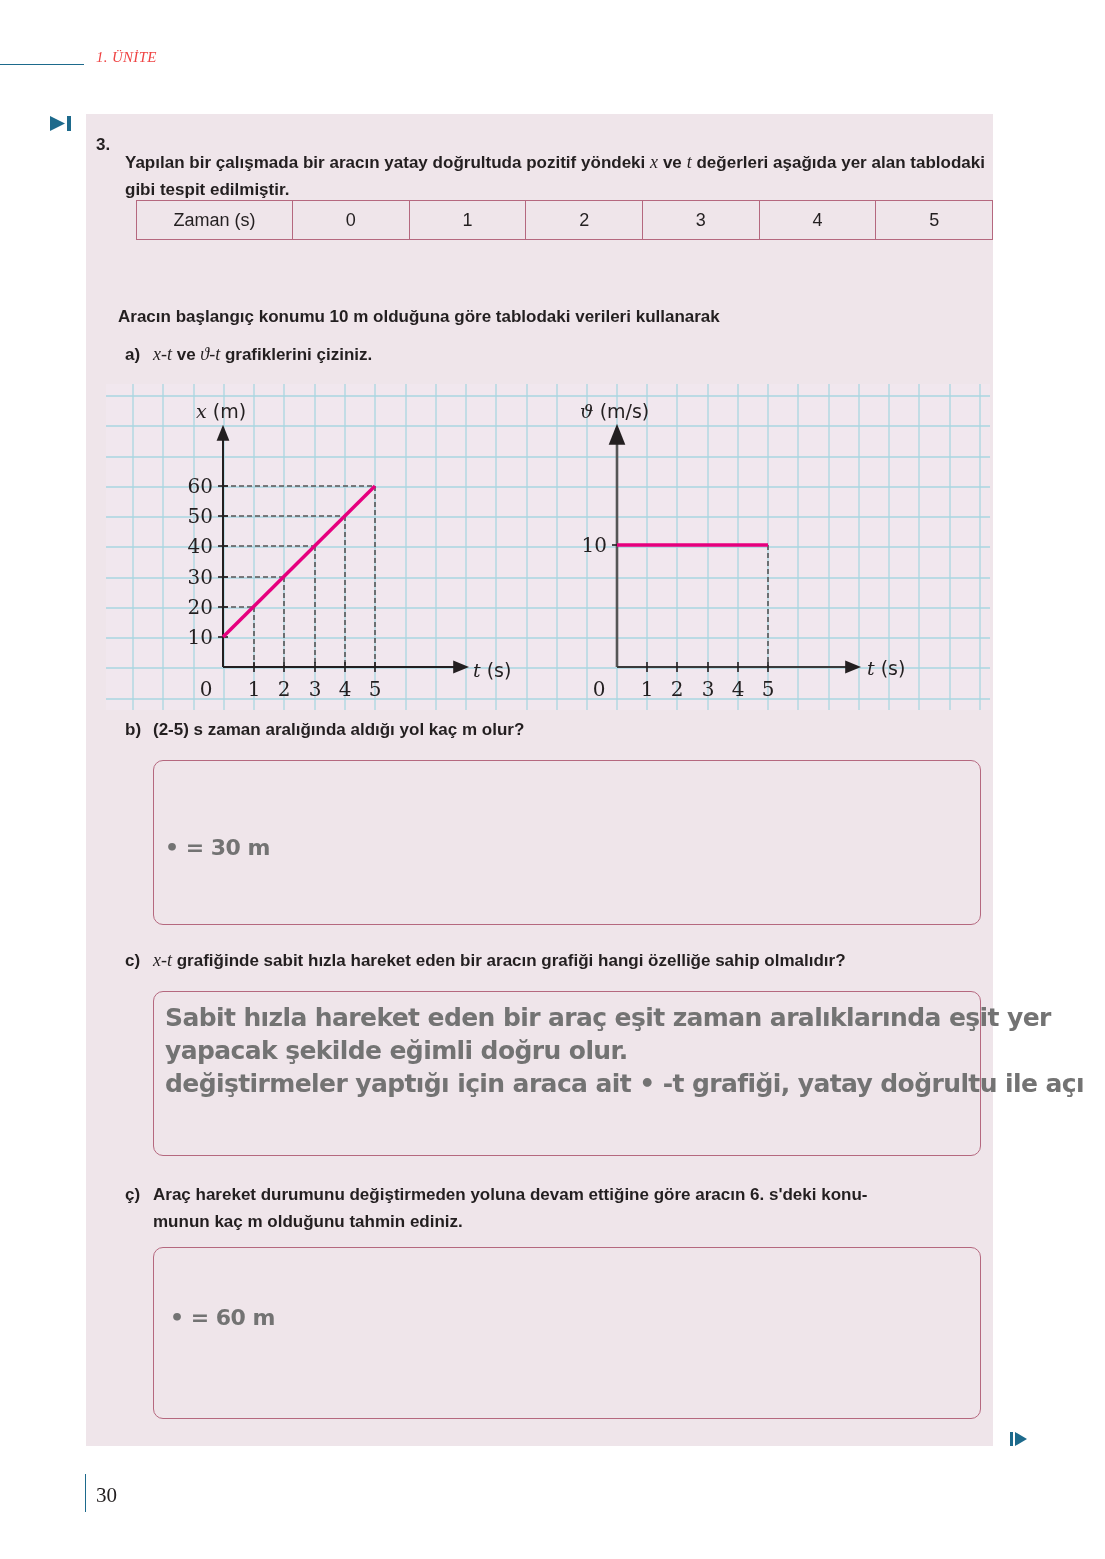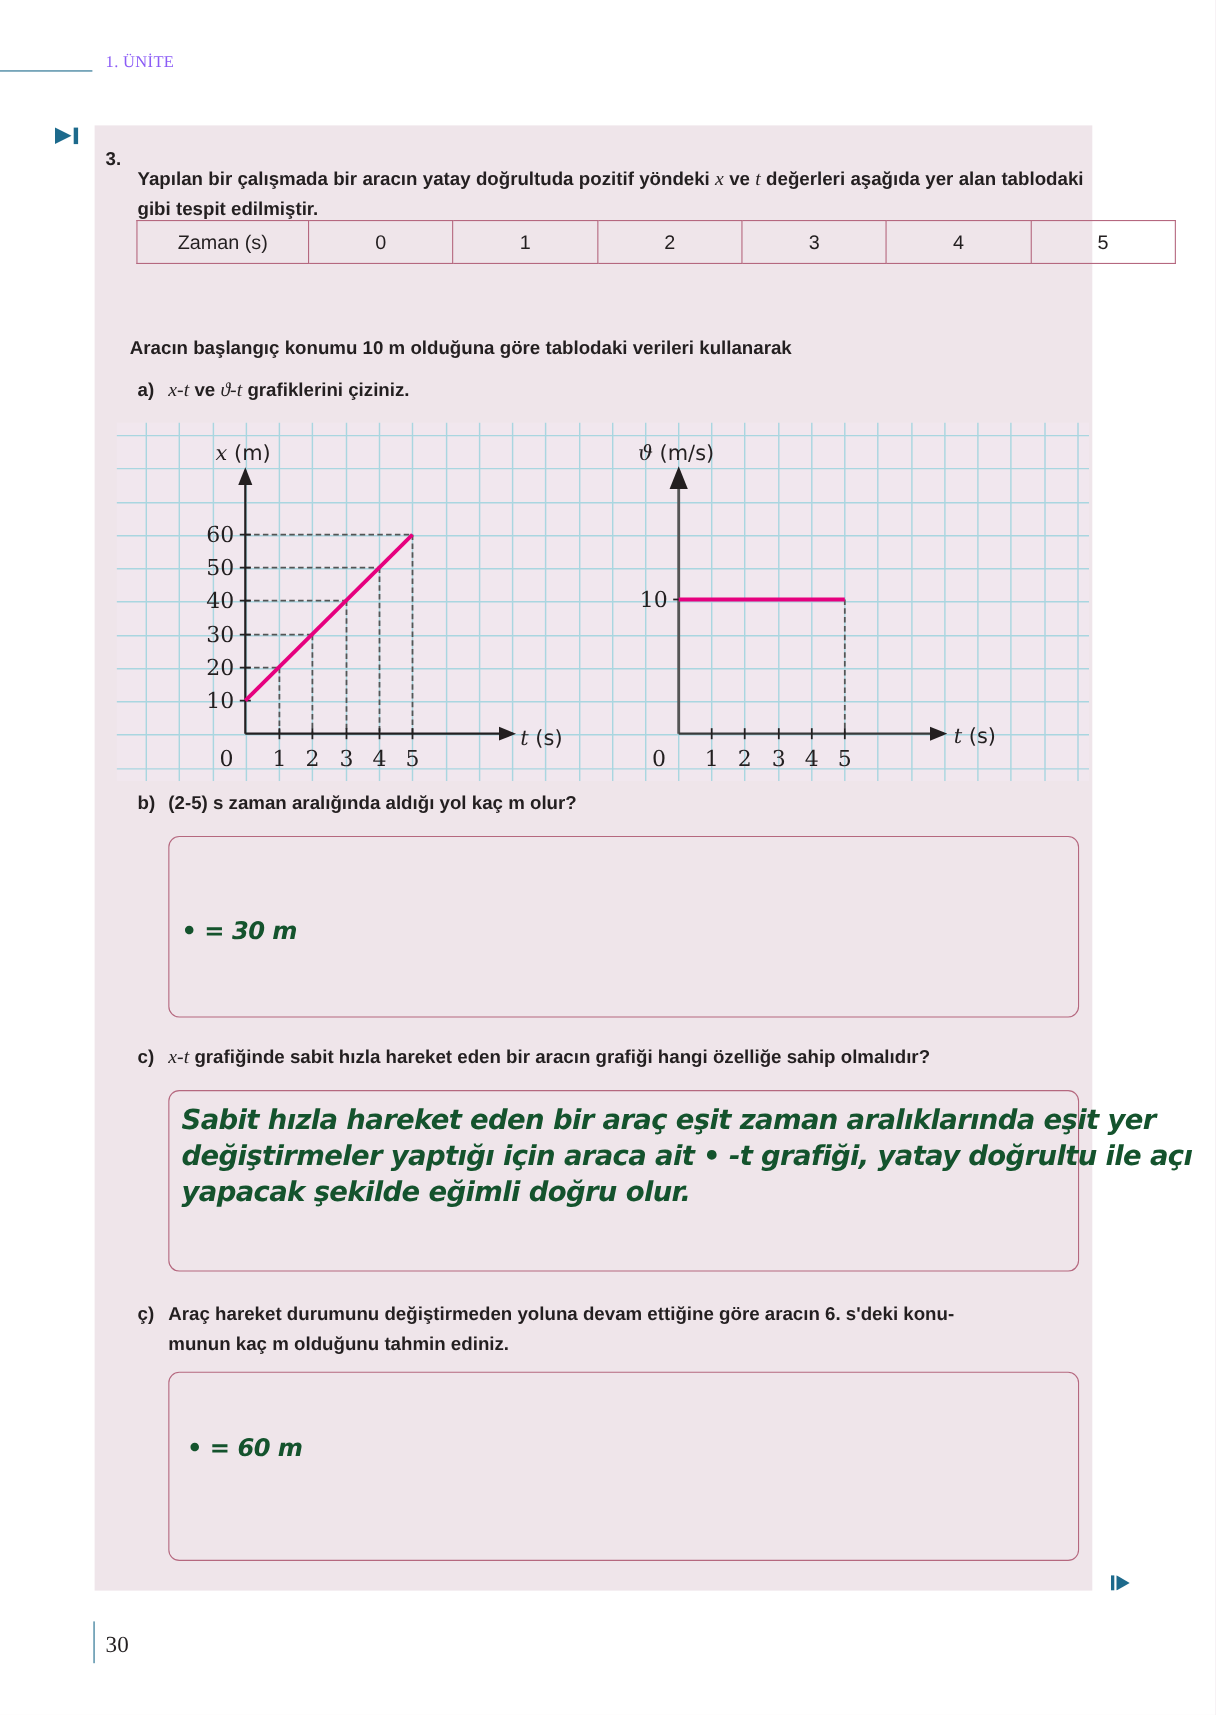--- a/index.html
+++ b/index.html
@@ -1,33 +1,33 @@
 <!DOCTYPE html>
 <html><head>
 <meta charset="utf-8">
 <style>
   html, body { margin:0; padding:0; }
   body { width:1105px; height:1559px; background:#ffffff; position:relative; overflow:hidden;
          font-family:"Liberation Sans", sans-serif; color:#231f20; }
   .unit-line { position:absolute; left:0; top:64px; width:84px; height:1px; background:#1d6a8c; }
-  .unit-label { position:absolute; left:96px; top:49px; font-family:"Liberation Serif", serif; font-size:15px; color:#8b5cf6; letter-spacing:0.3px; }
+  .unit-label { position:absolute; left:96px; top:49px; font-family:"Liberation Serif", serif; font-size:15px; color:#ef4444; letter-spacing:0.3px;font-style:italic; }
   .start-marker { position:absolute; left:50px; top:115px; width:22px; height:17px; }
   .panel { position:absolute; left:86px; top:114px; width:907px; height:1332px; background:#efe5ea; }
   .q-num { position:absolute; left:96px; top:135px; font-weight:bold; font-size:17px; }
   .q-text { position:absolute; left:125px; top:133px; width:860px; font-weight:bold; font-size:17px; line-height:27px; text-align:justify;margin-top:16px; }
   .q-text i, .sub i, .math { font-family:"Liberation Serif", serif; font-style:italic; font-weight:normal; font-size:18px; }
-  table.data { position:absolute; left:124px; top:200px; width:945px; border-collapse:collapse; font-size:18px; }
+  table.data { position:absolute; left:136px; top:200px; width:857px; border-collapse:collapse; font-size:18px; }
   table.data td { border:1px solid #b5687f; height:38px; text-align:center; padding:0; }
   table.data td:first-child { width:155px; }
   .intro { position:absolute; left:118px; top:307px; font-weight:bold; font-size:17px; }
   .sub { position:absolute; left:125px; font-weight:bold; font-size:17px; }
   .sub .lbl { display:inline-block; width:28px; }
   .graph-area { position:absolute; left:106px; top:384px; width:884px; height:326px; }
   .answer-box { position:absolute; left:153px; width:826px; border:1px solid #b5687f; border-radius:10px; background:#efe5ea; }
-  .answer-text { position:absolute; color:#14532d; font-weight:bold; font-family:"DejaVu Sans", sans-serif;font-style:italic; }
+  .answer-text { position:absolute; color:#737373; font-weight:bold; font-family:"DejaVu Sans", sans-serif; }
   .ans-short { font-size:22px; letter-spacing:-0.5px; }
   .ans-long { font-size:25px; line-height:33px; letter-spacing:-0.6px; white-space:nowrap; }
   .end-marker { position:absolute; left:1010px; top:1432px; width:18px; height:14px; }
   .page-line { position:absolute; left:85px; top:1474px; width:1px; height:38px; background:#1d6a8c; }
   .page-num { position:absolute; left:96px; top:1483px; font-family:"Liberation Serif", serif; font-size:21px; color:#231f20; }
 </style>
 </head>
 <body>
 
 <div class="unit-line"></div>
@@ -196,22 +196,22 @@
 </div>
 <div class="answer-box" style="top:760px;height:163px;"></div>
 <div class="answer-text ans-short" style="left:165px;top:835px;">• = 30 m</div>
 
 <div class="sub" style="top:950px;">
   <span class="lbl">c)</span><i>x-t</i><span> grafiğinde sabit hızla hareket eden bir aracın grafiği hangi özelliğe sahip olmalıdır?</span>
 </div>
 <div class="answer-box" style="top:991px;height:163px;"></div>
 <div class="answer-text ans-long" style="left:165px;top:1001px;">
   <div>Sabit hızla hareket eden bir araç eşit zaman aralıklarında eşit yer</div>
+  <div>yapacak şekilde eğimli doğru olur.</div>
   <div>değiştirmeler yaptığı için araca ait • -t grafiği, yatay doğrultu ile açı</div>
-  <div>yapacak şekilde eğimli doğru olur.</div>
 </div>
 
 <div class="sub" style="top:1181px;line-height:27px;width:860px;">
   <span class="lbl">ç)</span><span>Araç hareket durumunu değiştirmeden yoluna devam ettiğine göre aracın 6. s'deki konu-</span><br>
   <span class="lbl"></span><span>munun kaç m olduğunu tahmin ediniz.</span>
 </div>
 <div class="answer-box" style="top:1247px;height:170px;"></div>
 <div class="answer-text ans-short" style="left:170px;top:1305px;">• = 60 m</div>
 
 <svg class="end-marker" viewBox="0 0 18 14">

